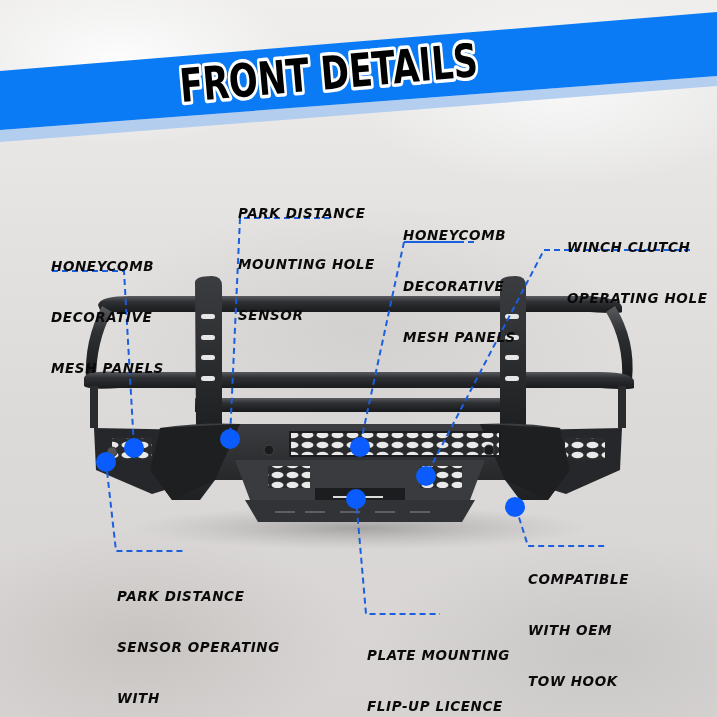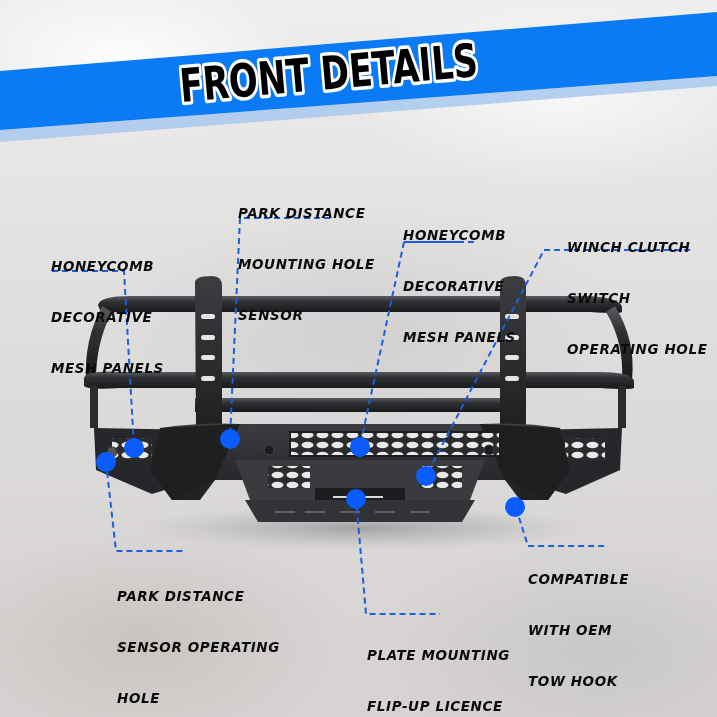--- a/index.html
+++ b/index.html
@@ -166,28 +166,27 @@
 </div>
 
 <div class="label" style="left:403px;top:193px;">
   <span>HONEYCOMB</span>
   <span>DECORATIVE</span>
   <span>MESH PANELS</span>
 </div>
 
 <div class="label" style="left:567px;top:205px;">
   <span>WINCH CLUTCH</span>
-  <span>SWITCH</span>
   <span>OPERATING HOLE</span>
 </div>
 
 <div class="label" style="left:117px;top:554px;">
   <span>PARK DISTANCE</span>
   <span>SENSOR OPERATING</span>
-  <span>HOLE</span>
+  <span>WITH</span>
 </div>
 
 <div class="label" style="left:367px;top:613px;">
   <span>PLATE MOUNTING</span>
   <span>FLIP-UP LICENCE</span>
   
 </div>
 
 <div class="label" style="left:528px;top:537px;">
   <span>COMPATIBLE</span>

